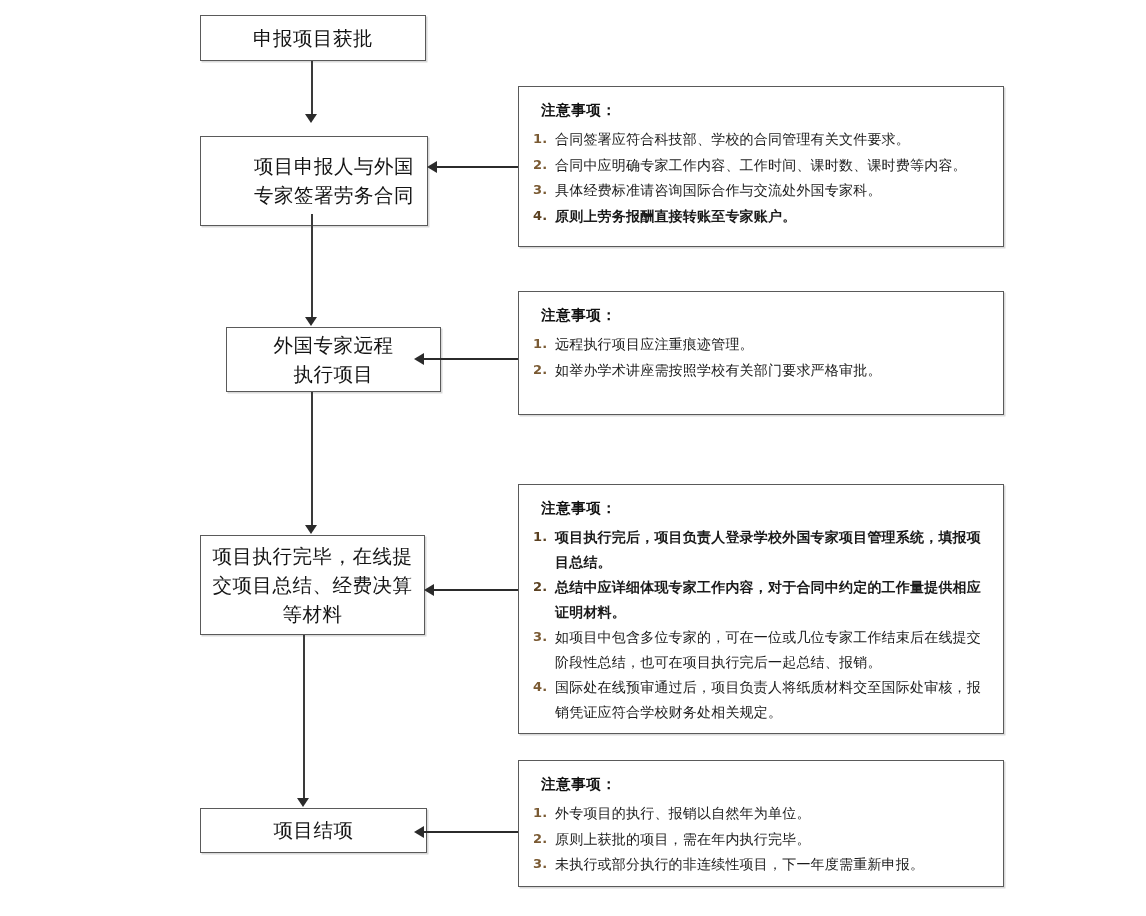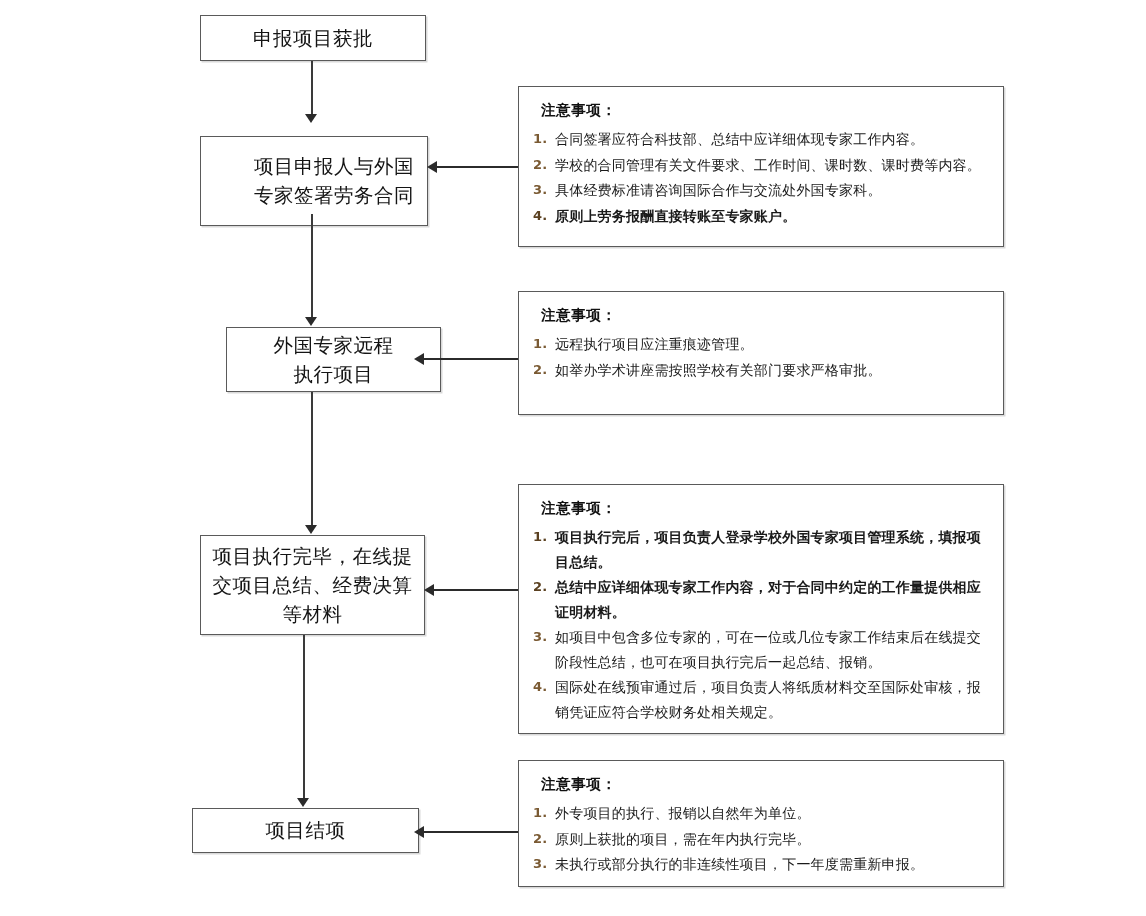--- a/index.html
+++ b/index.html
@@ -131,21 +131,21 @@
     <span class="flow-text">外国专家远程
 执行项目</span>
   </div>
 
   <div class="flow-box" style="left:200px; top:535px; width:225px; height:100px;justify-content:center;">
     <span class="flow-text">项目执行完毕，在线提
 交项目总结、经费决算
 等材料</span>
   </div>
 
-  <div class="flow-box" style="left:192px; top:808px; width:227px; height:45px;">
+  <div class="flow-box" style="left:200px; top:808px; width:227px; height:45px;">
     <span class="flow-text">项目结项</span>
   </div>
 
   <div class="v-line" style="left:311px; top:61px; height:54px;"></div>
   <div class="v-arrowhead" style="left:305px; top:114px;"></div>
 
   <div class="v-line" style="left:311px; top:214px; height:104px;"></div>
   <div class="v-arrowhead" style="left:305px; top:317px;"></div>
 
   <div class="v-line" style="left:311px; top:392px; height:134px;"></div>
@@ -164,25 +164,25 @@
   <div class="h-arrowhead" style="left:424px; top:584px;"></div>
 
   <div class="h-line" style="left:424px; top:831px; width:94px;"></div>
   <div class="h-arrowhead" style="left:414px; top:826px;"></div>
 
   <div class="note-box" style="left:518px; top:86px; width:486px; height:161px;">
     <div class="note-title">注意事项：</div>
     <ul class="note-list">
       <li class="note-item">
         <span class="num">1.</span>
-        <span>合同签署应符合科技部、总结中应详细体现专家工作内容。</span>
-      </li>
-      <li class="note-item">
-        <span class="num">2.</span>
-        <span>学校的合同管理有关文件要求、工作时间、课时数、课时费等内容。</span>
+        <span>合同签署应符合科技部、学校的合同管理有关文件要求。</span>
+      </li>
+      <li class="note-item">
+        <span class="num">2.</span>
+        <span>合同中应明确专家工作内容、工作时间、课时数、课时费等内容。</span>
       </li>
       <li class="note-item">
         <span class="num">3.</span>
         <span>具体经费标准请咨询国际合作与交流处外国专家科。</span>
       </li>
       <li class="note-item bold">
         <span class="num">4.</span>
         <span>原则上劳务报酬直接转账至专家账户。</span>
       </li>
     </ul>

